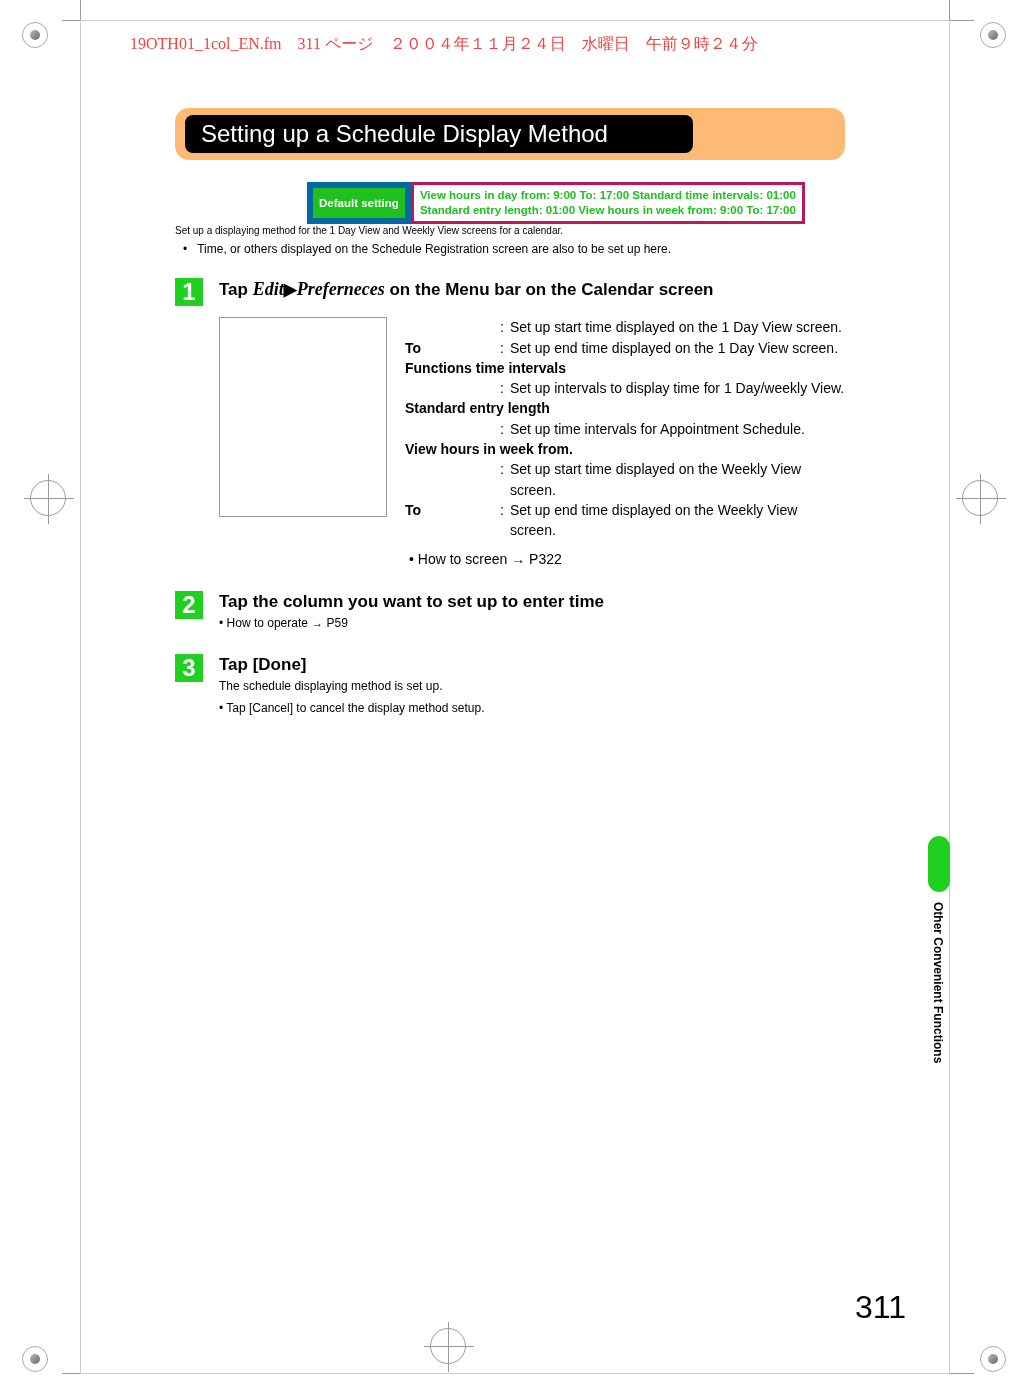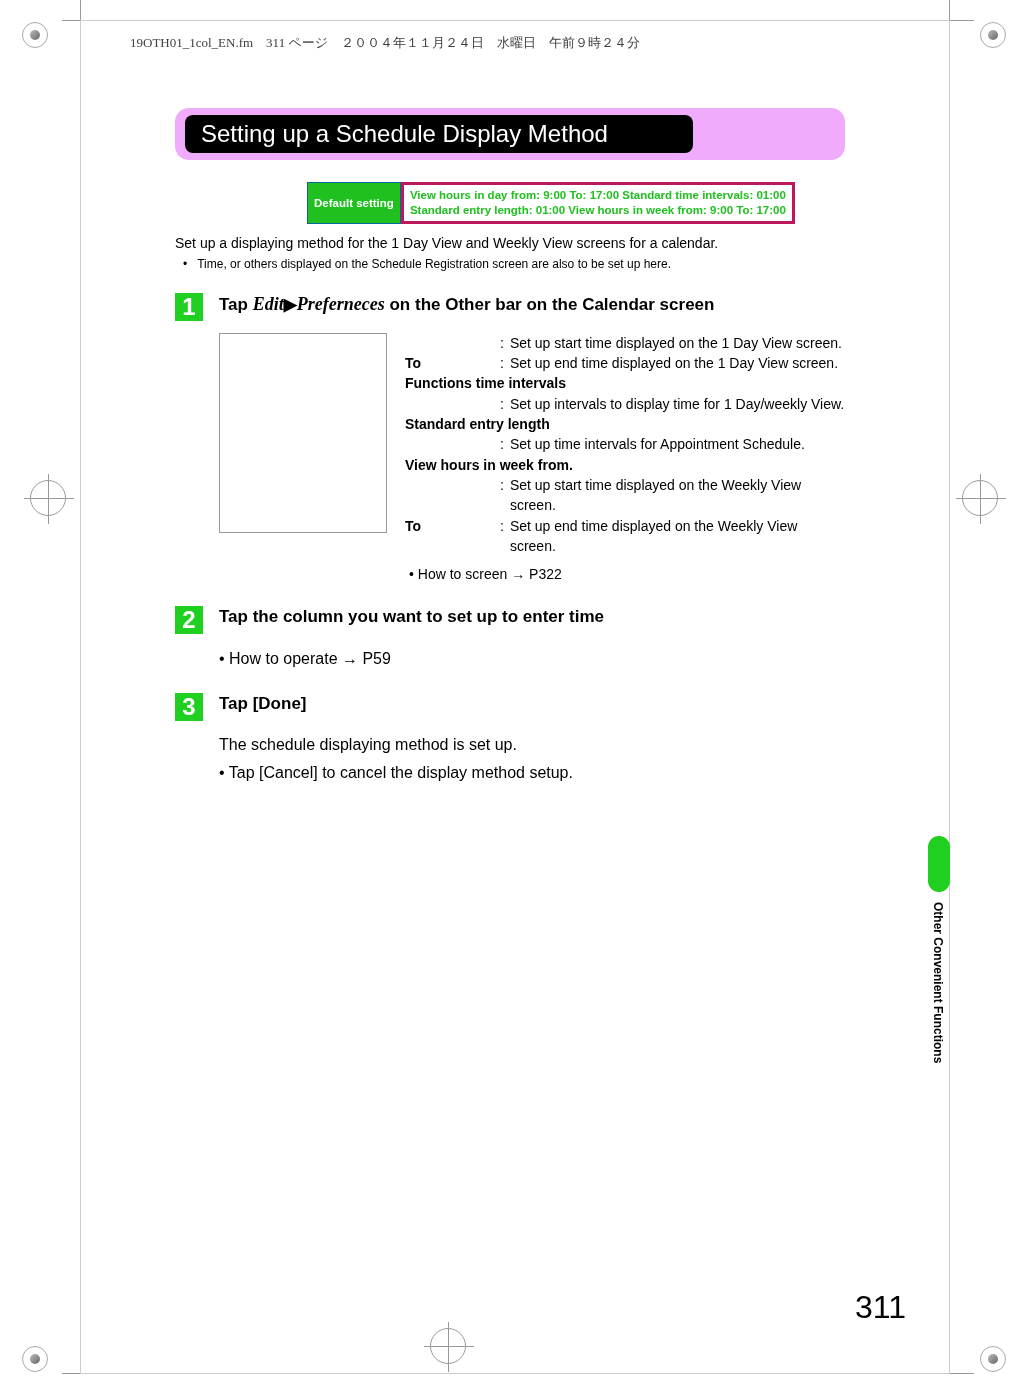--- a/index.html
+++ b/index.html
@@ -44,32 +44,32 @@
   .page-frame {
     position: absolute;
     top: 20px; left: 80px;
     width: 870px;
     height: 1354px;
     border: 1px solid #ccc;
   }
   .runhead {
     position: absolute;
     top: 34px; left: 130px;
-    font-size: 13px;
-    color: #404040;
+    font-size: 16px;
+    color: #ef4444;
     font-family: "MS Mincho", serif;
   }
   .content {
     position: absolute;
     top: 108px;
     left: 175px;
     width: 670px;
   }
   .title-bar {
-    background: #f0abfc;
+    background: #fdba74;
     border-radius: 14px;
     height: 52px;
     position: relative;
     overflow: hidden;
   }
   .title-inner {
     background: #000;
     color: #fff;
     font-size: 24px;
     font-weight: 400;
@@ -82,35 +82,34 @@
   }
   .default-box {
     display: flex;
     margin-top: 22px;
     margin-left: 132px;
     font-size: 11.5px;
     font-weight: bold;
     color: #20c020;
   }
   .default-box .label {
-    border: 1px solid #0369a1;
+    border: 6px solid #0369a1;
     background: #20c020;
     color: #fff;
     padding: 4px 6px;
     display: flex;
     align-items: center;
   }
   .default-box .value {
     border: 3px solid #be185d;
     padding: 3px 6px;
     line-height: 1.3;
   }
   .intro {
-    margin-top: 10px;
-    font-size: 14px;
+    font-size: 10px;
     line-height: 1.4;
   }
   .intro-bullet {
     font-size: 12px;
     margin-top: 4px;
     margin-left: 4px;
     text-indent: -10px;
     padding-left: 14px;
   }
   .step {
@@ -155,22 +154,22 @@
   .defs .row { display: flex; }
   .defs .colon { margin: 0 6px 0 0; }
   .defs .desc { flex: 1; }
   .defs .spacer { width: 95px; flex-shrink: 0; }
   .sub-bullet {
     font-size: 14px;
     margin-top: 8px;
     margin-left: 4px;
   }
   .step-text {
-    font-size: 16px;
-    margin-top: 18px;
+    font-size: 12px;
+    margin-top: 1px;
     line-height: 1.5;
   }
   .step-text .bullet {
     margin-top: 4px;
   }
   .side-tab {
     position: absolute;
     right: 78px;
     top: 836px;
     width: 22px;
@@ -236,21 +235,21 @@
     </div>
   </div>
 
   <p class="intro">Set up a displaying method for the 1 Day View and Weekly View screens for a calendar.</p>
   <p class="intro-bullet">•&nbsp;&nbsp;&nbsp;<span>Time, or others displayed on the Schedule Registration screen are also to be set up here.</span></p>
 
   <div class="step">
     <div class="step-num">1</div>
     <div class="step-body">
       <div class="step-title">
-        <span>Tap </span><span class="italic">Edit</span><span class="arrow">▶</span><span class="italic">Preferneces</span><span> on the Other bar on the Calendar screen</span>
+        <span>Tap </span><span class="italic">Edit</span><span class="arrow">▶</span><span class="italic">Preferneces</span><span> on the Menu bar on the Calendar screen</span>
       </div>
 
       <div class="def-block">
         <div class="img-placeholder"></div>
         <div class="defs">
           <div class="row">
               <span class="spacer"></span>
               <span class="colon">:</span>
               <span class="desc">Set up start time displayed on the 1 Day View screen.</span>
             </div>

